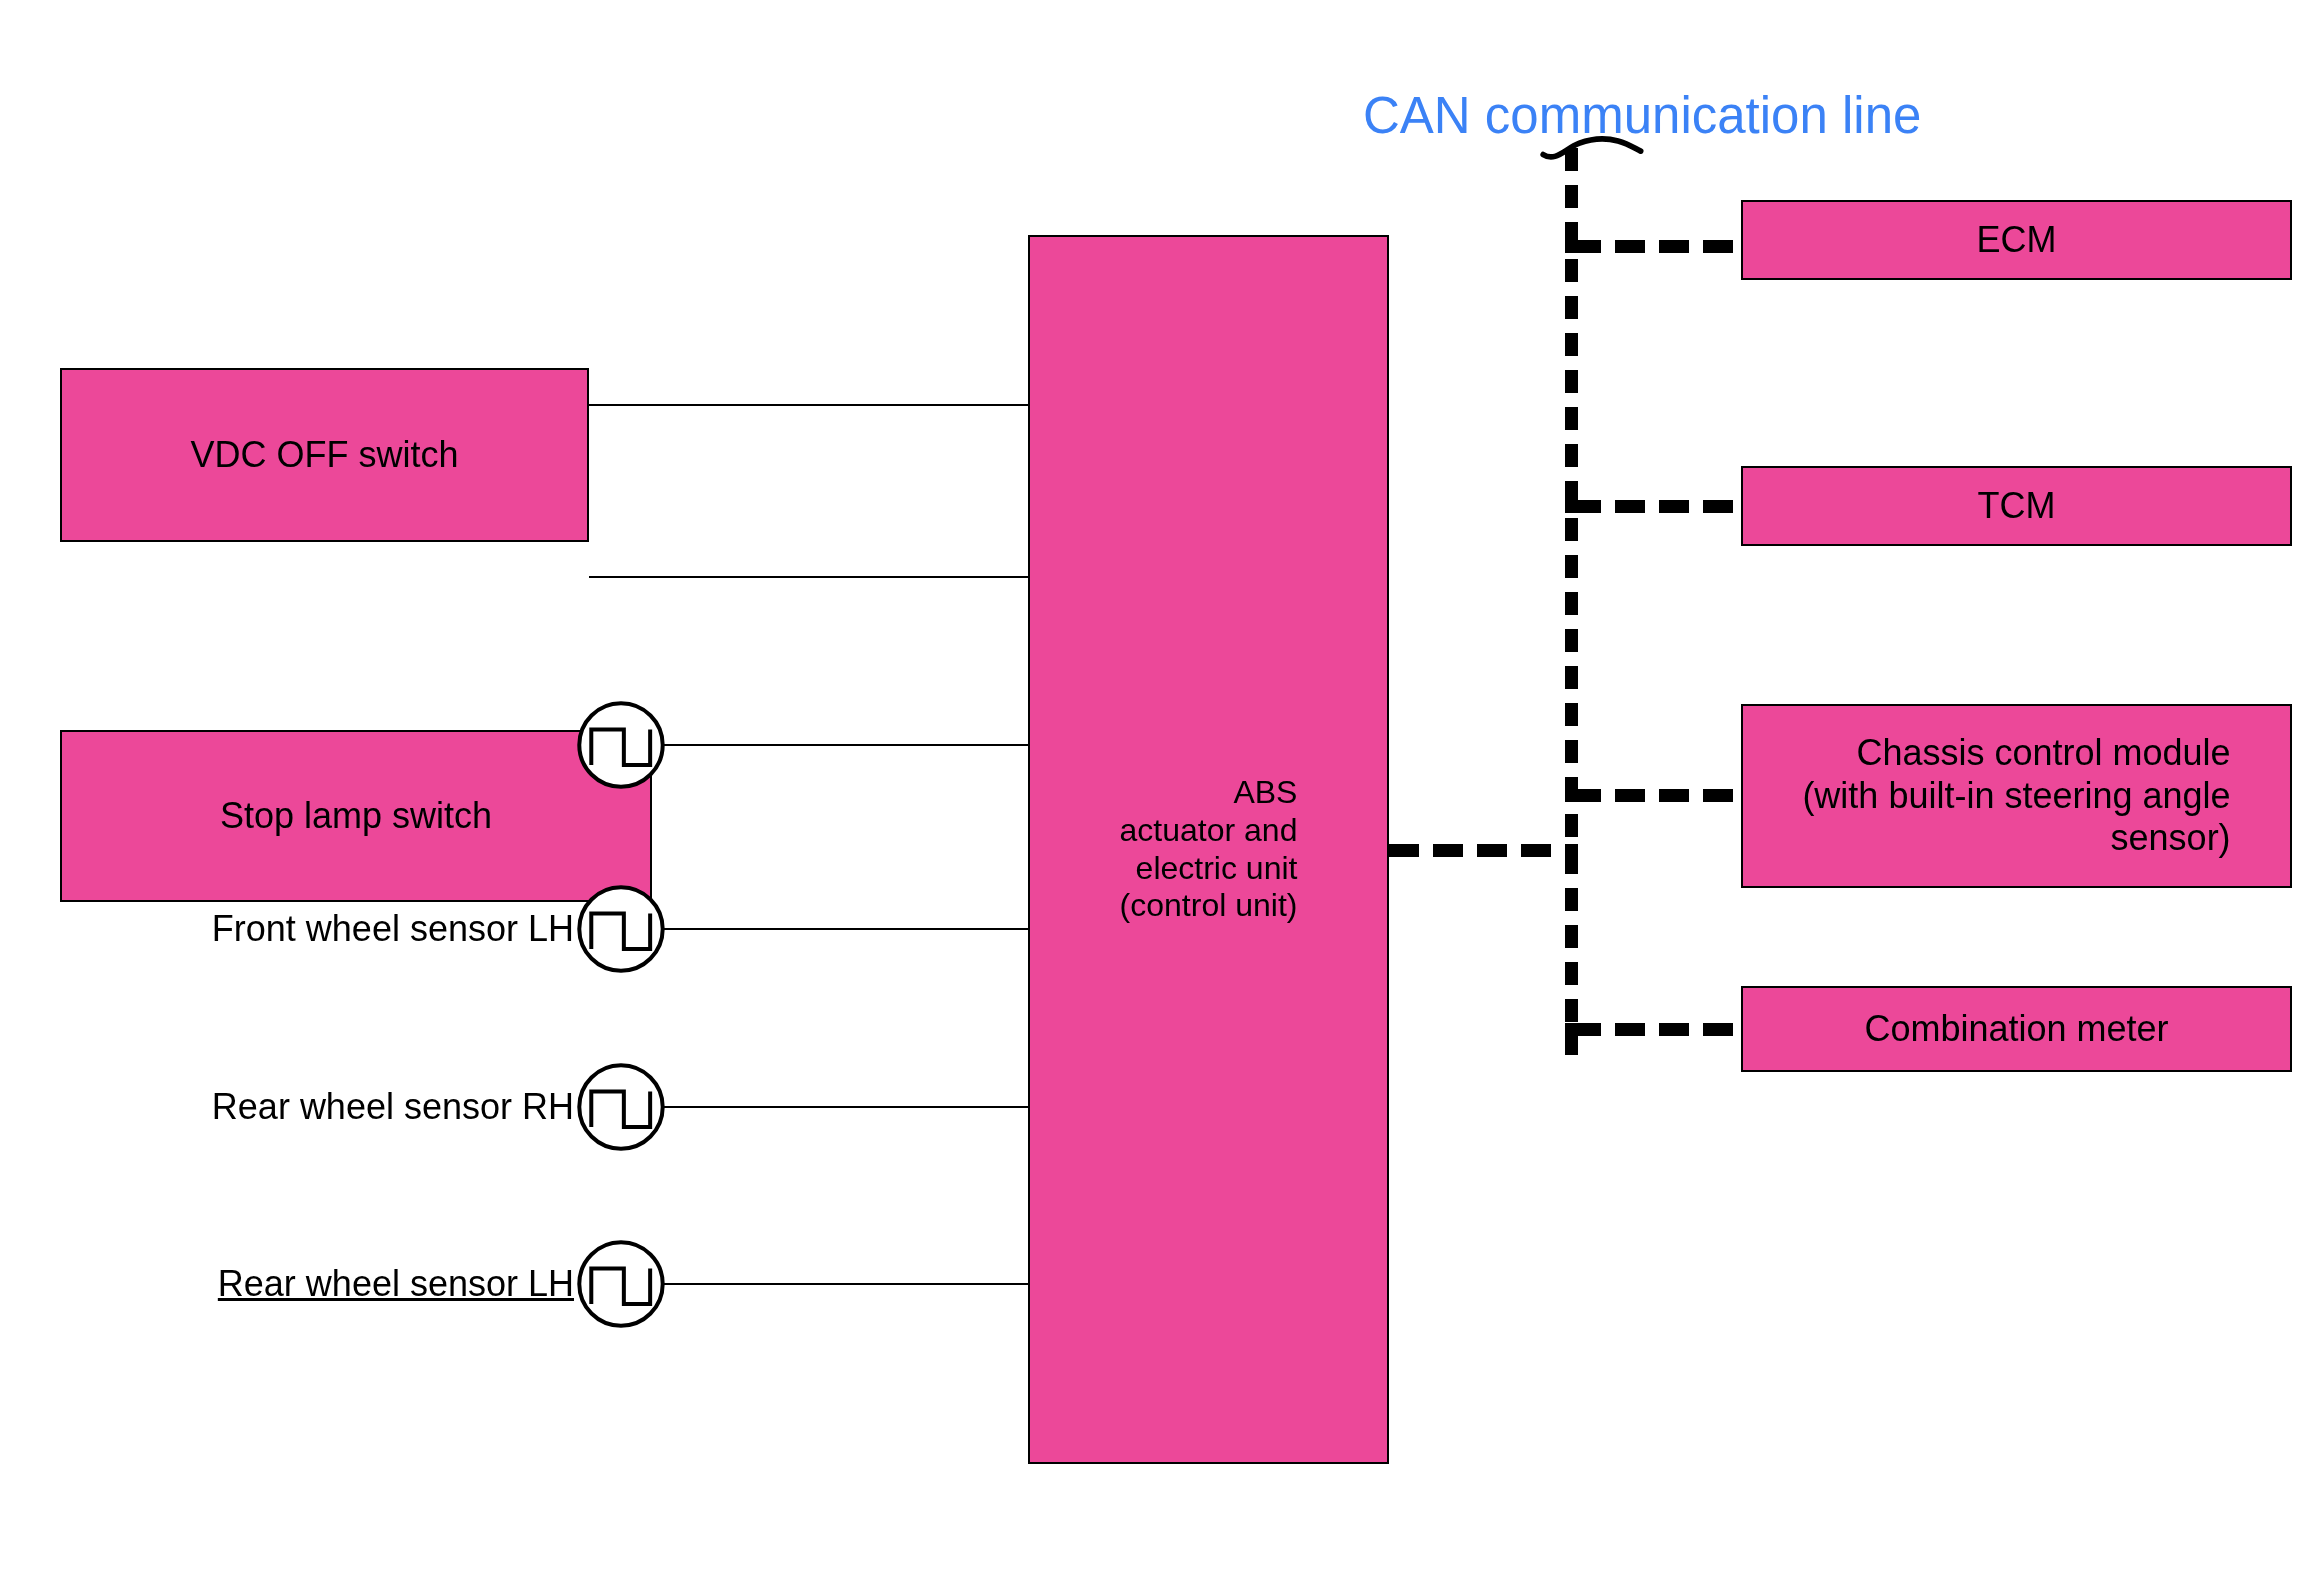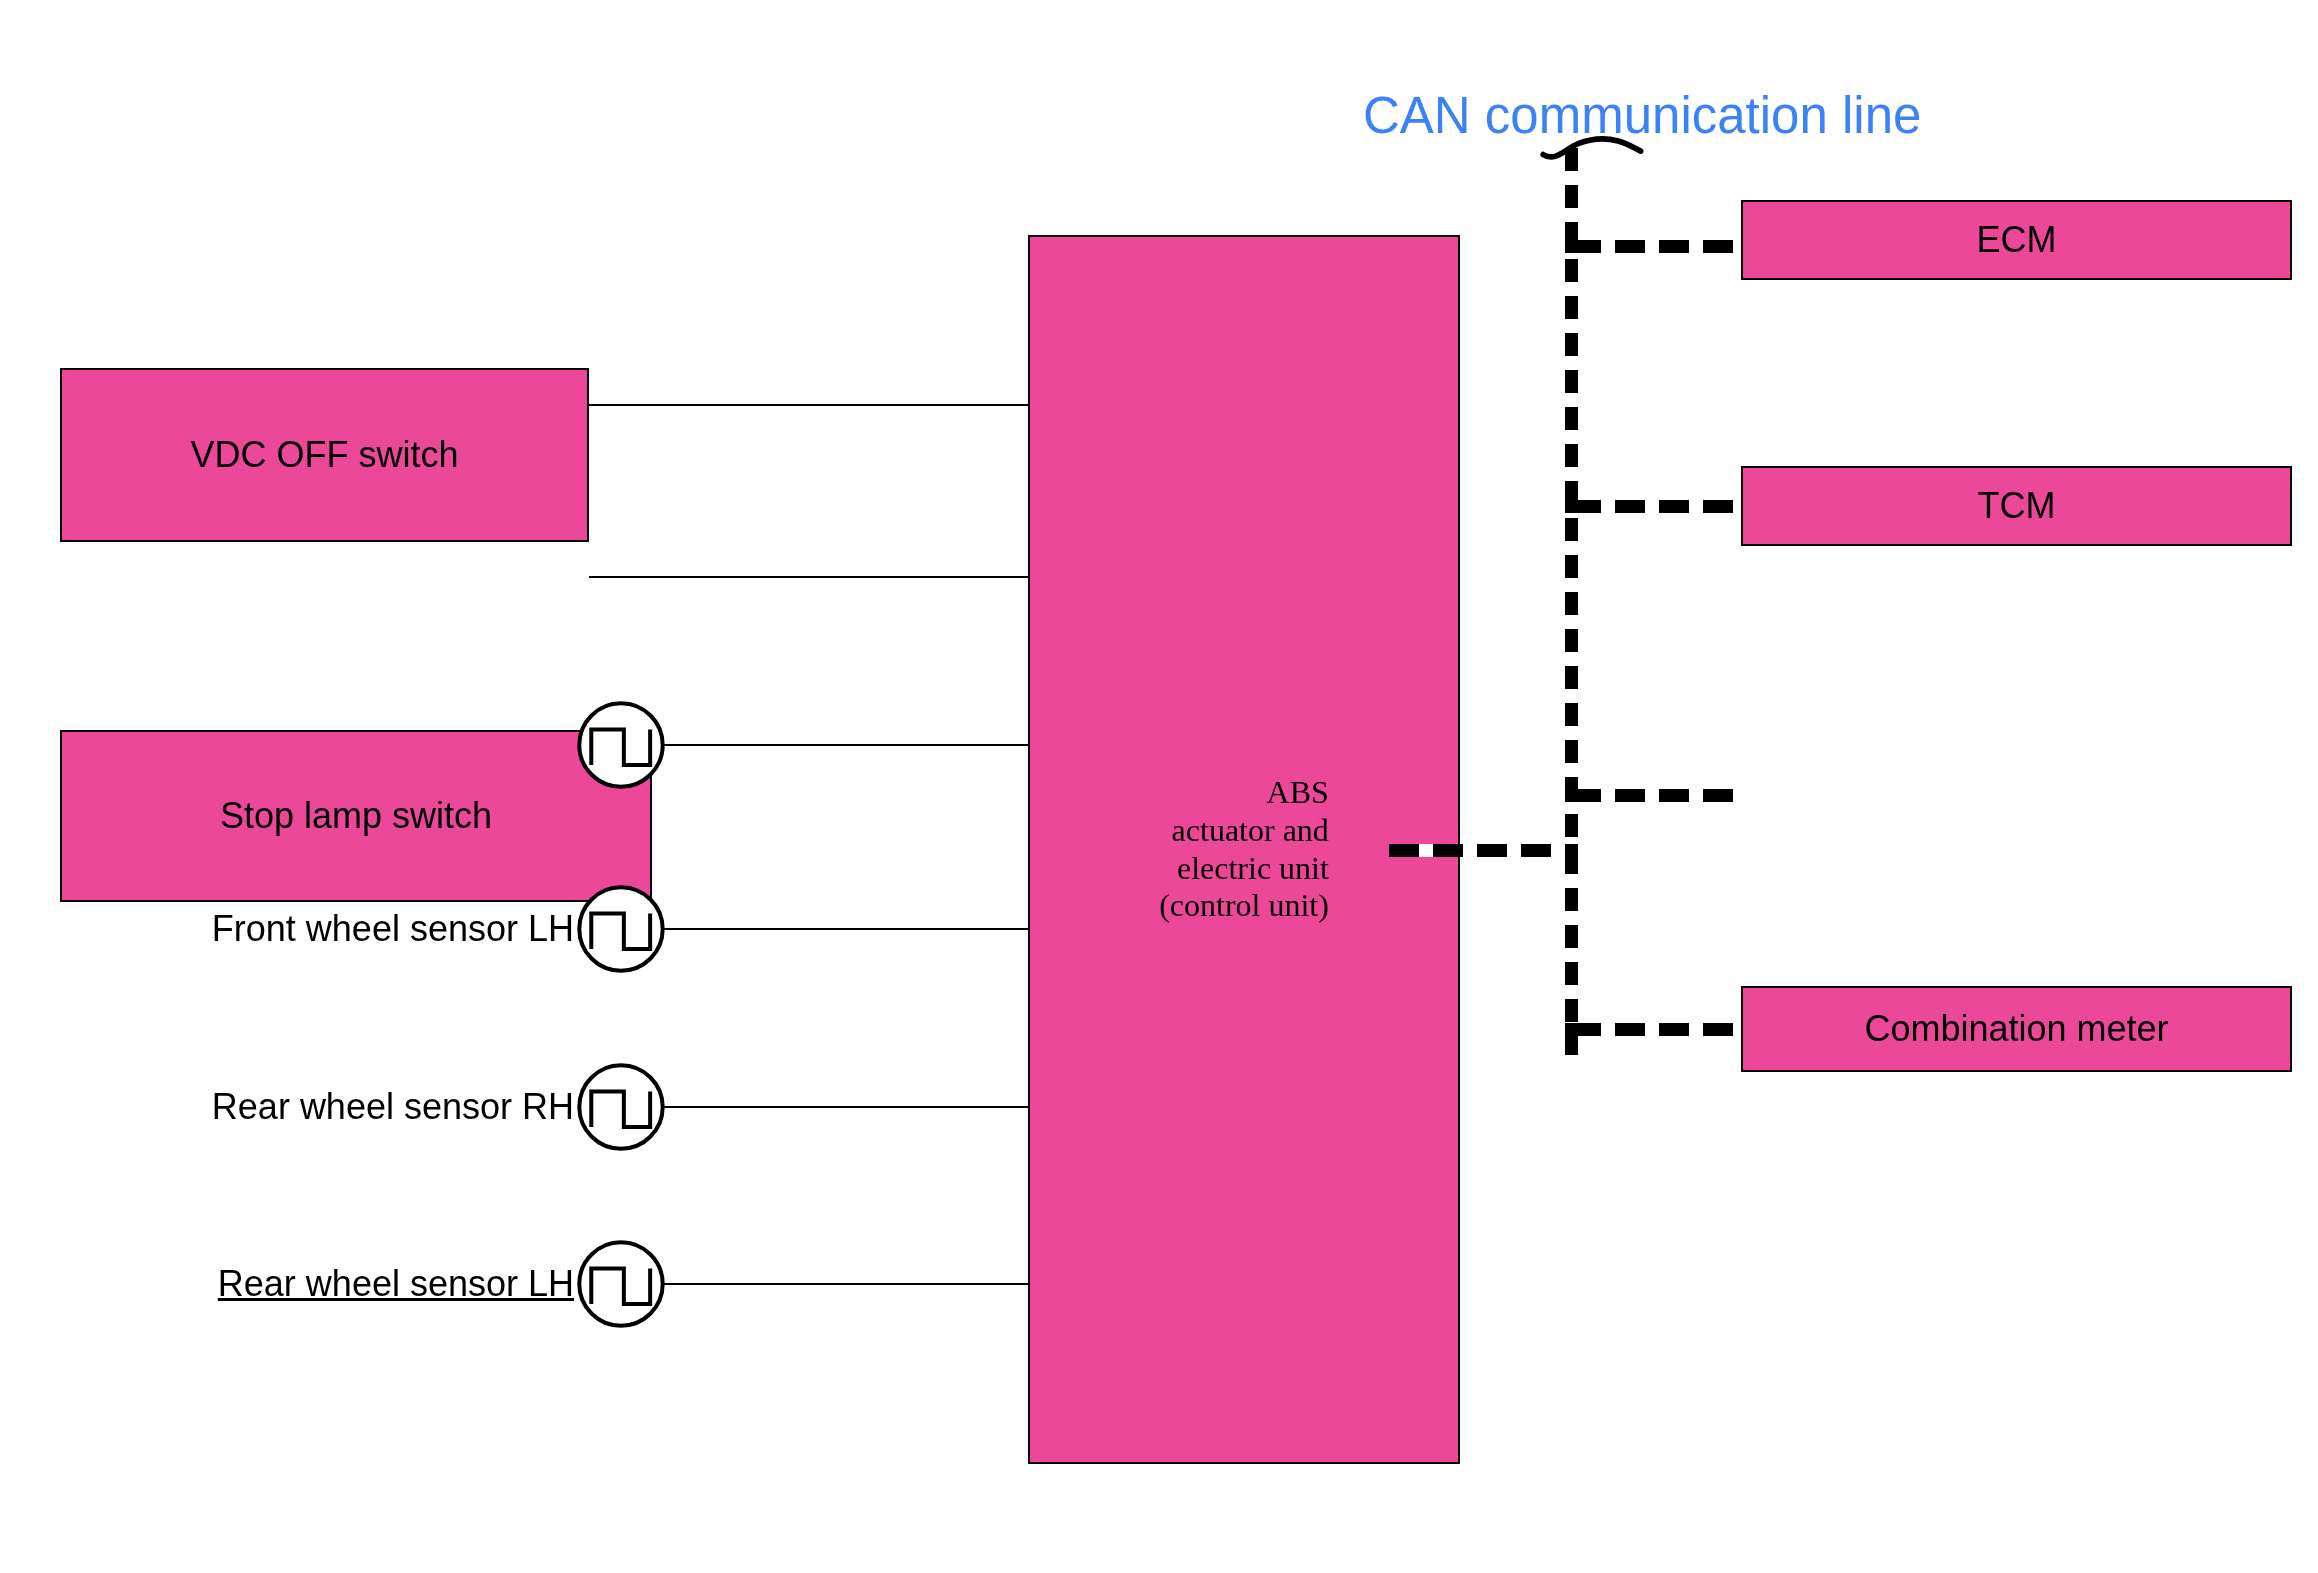--- a/index.html
+++ b/index.html
@@ -33,22 +33,22 @@
   }
   .box-label {
     display: block;
     white-space: pre-line;
   }
   
   #box-vdc-off-switch   { left:60px;  top:368px;  width:529px; height:174px; font-size:36px; }
   #box-stop-lamp-switch { left:60px;  top:730px; width:592px; height:172px; font-size:36px; }
 
   #box-abs-unit {
-    left:1028px; top:235px; width:432px; height:1229px;
-    font-size:32px; line-height:1.18;font-family:Liberation Serif, serif;
+    left:1028px; top:235px; width:361px; height:1229px;
+    font-size:32px; line-height:1.18;
   }
 
   #box-ecm        { left:1741px; top:200px;  width:551px; height:80px;  font-size:36px; }
   #box-tcm        { left:1741px; top:466px;  width:551px; height:80px;  font-size:36px; }
   #box-chassis    { left:1741px; top:704px; width:551px; height:184px;  font-size:36px; }
   #box-combimeter { left:1741px; top:986px; width:551px; height:86px;  font-size:36px; }
 
   
   .plain-label {
     position: absolute;
@@ -179,19 +179,24 @@
   <div class="can-joint" style="left:1565px; top:1023px; width:12.6px; height:12.6px;"></div>
 
   <div class="box" id="box-ecm">
     <span class="box-label">ECM</span>
   </div>
 
   <div class="box" id="box-tcm">
     <span class="box-label">TCM</span>
   </div>
 
+  <div class="box" id="box-chassis">
+    <span class="box-label">Chassis control module
+(with built-in steering angle
+sensor)</span>
+  </div>
 
   <div class="box" id="box-combimeter">
     <span class="box-label">Combination meter</span>
   </div>
 
 </div>
 
 
 </body></html>

